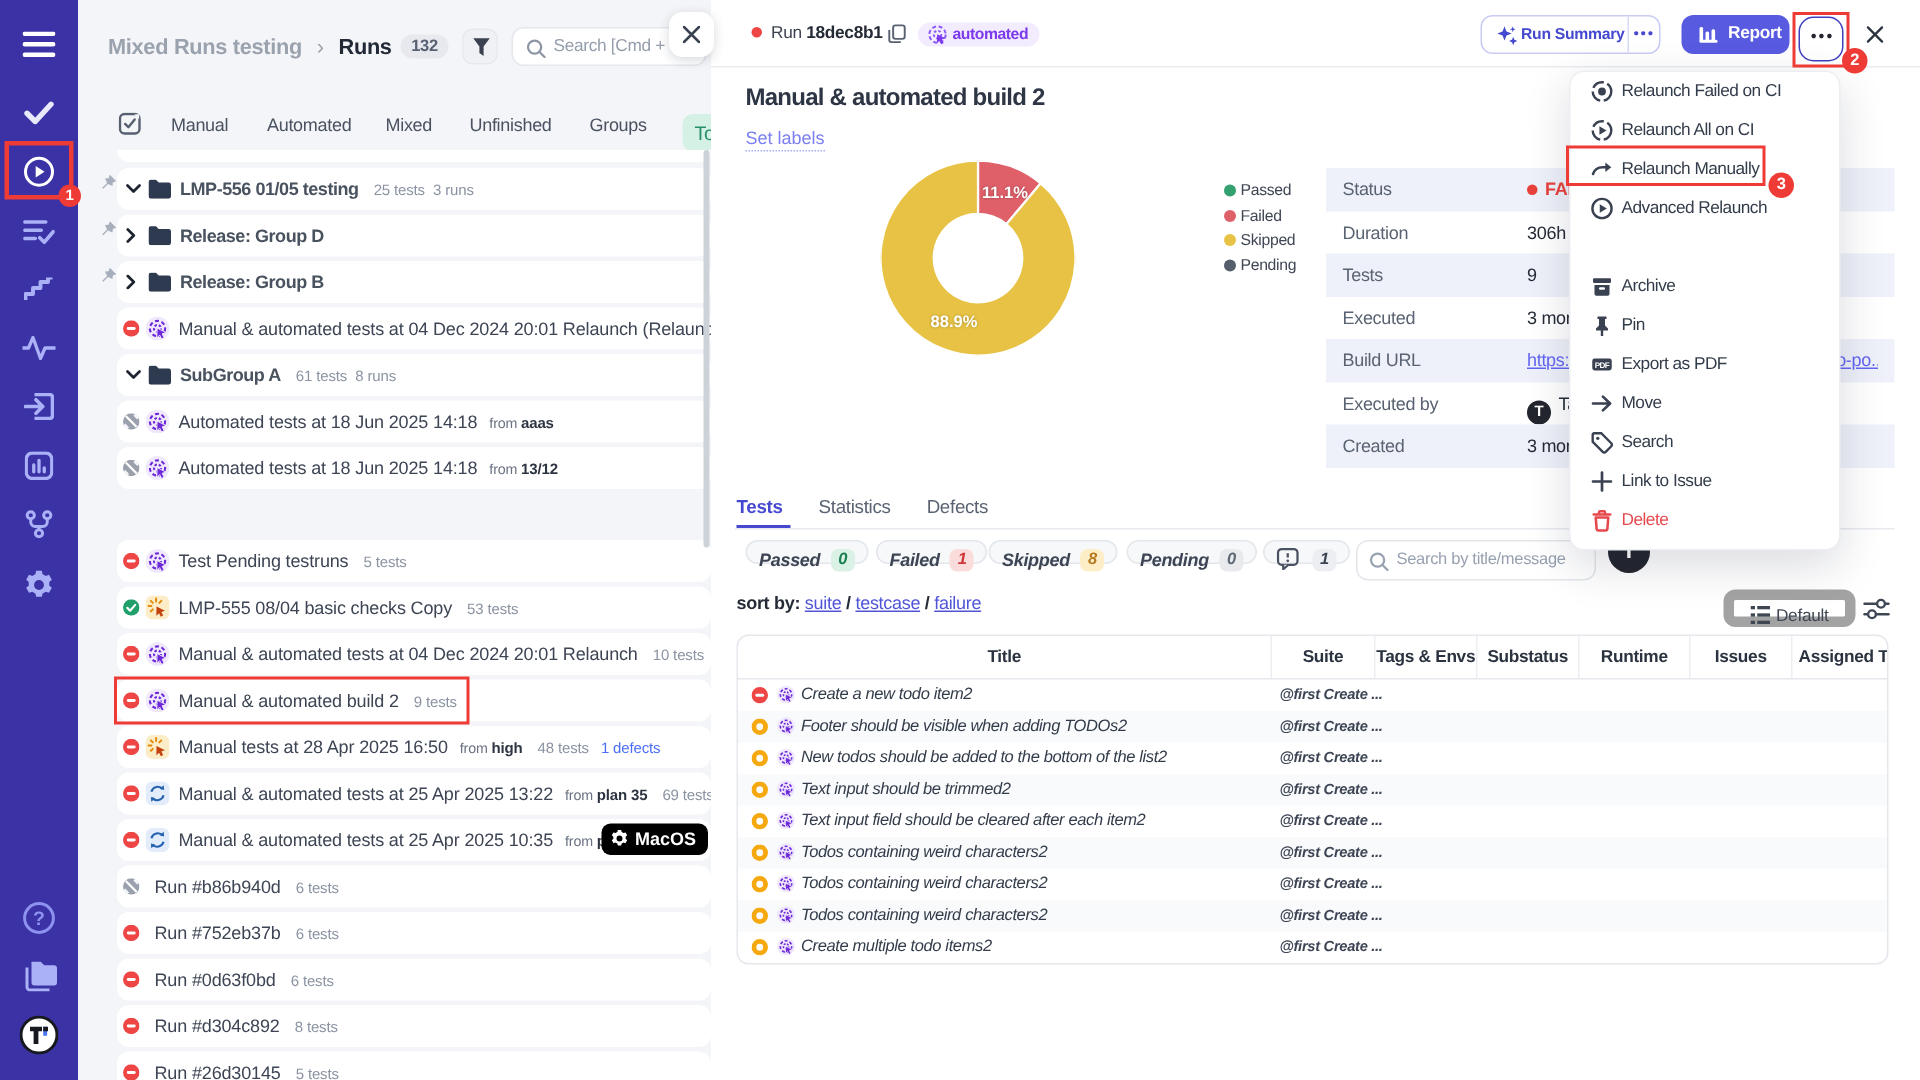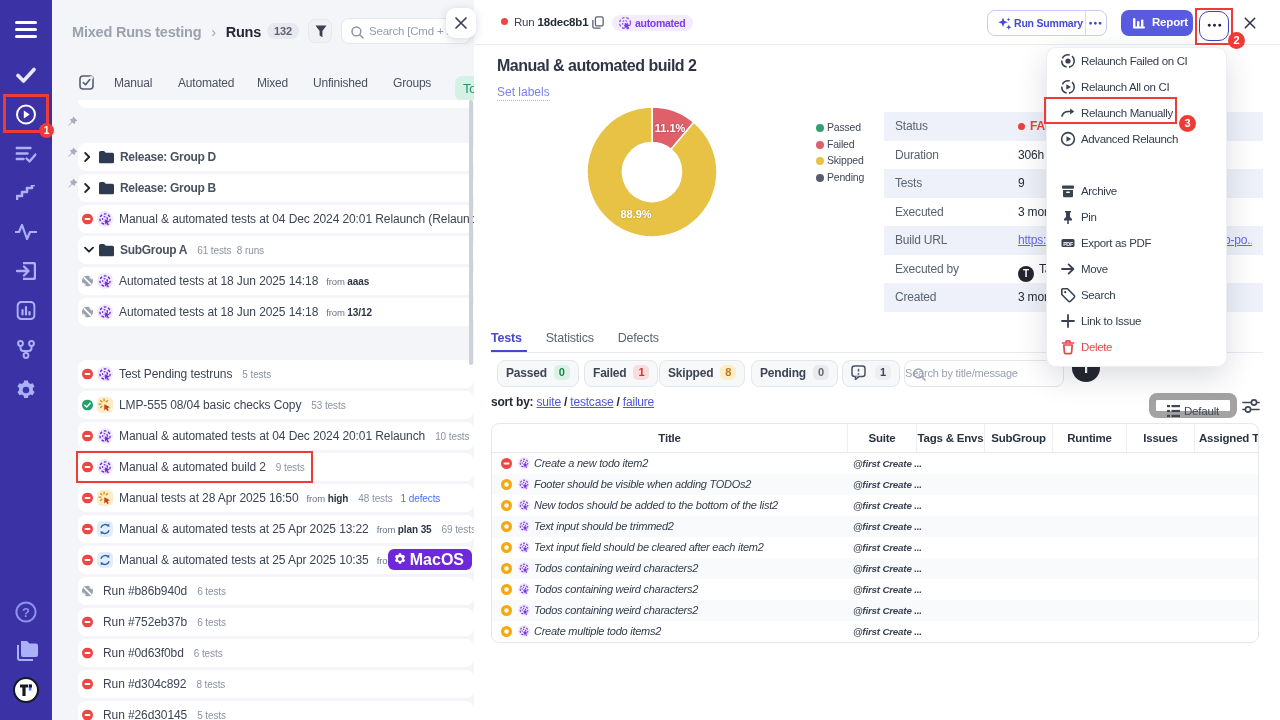--- a/index.html
+++ b/index.html
@@ -53,23 +53,23 @@
 .inforow.alt { background:#eef1f9; }
 .ilabel { position:absolute; left:11px; top:7px; color:#5a6372; }
 .ivalue { position:absolute; left:134px; top:7px; color:#252b36; white-space:nowrap; }
 .seclink { color:#6366f1; text-decoration:underline; }
 
 .dtabs { position:absolute; left:17px; top:331px; font-size:12.5px; letter-spacing:-0.2px; color:#5a6372; }
 .dtabs .act { color:#4649d0; font-weight:700; }
 .tabline { position:absolute; left:16px; top:352px; width:773px; height:1px; background:#e7e9ee; }
 .tabunder { position:absolute; left:17px; top:350px; width:36px; height:2px; background:#4649d0; }
 
-.chip { position:absolute; top:360px; height:27px; background:#f7f8fa; border:1px solid #e3e6ea; border-radius:8px; font-size:12px; letter-spacing:-0.2px; font-weight:700; color:#3d4554; line-height:25px; padding:0 8px; }
+.chip { position:absolute; top:360px; height:16px; background:#f7f8fa; border:1px solid #e3e6ea; border-radius:8px; font-size:12px; letter-spacing:-0.2px; font-weight:700; color:#3d4554; line-height:25px; padding:0 8px;font-style:italic; }
 .cb { display:inline-block; min-width:12px; text-align:center; font-size:11px; font-weight:700; border-radius:5px; padding:1px 5px; line-height:13px; vertical-align:1px; margin-left:7px; }
-.searchsm { position:absolute; left:430px; top:360px; width:160px; height:27px; background:#fff; border:1px solid #e3e6ea; border-radius:8px; font-size:11px; letter-spacing:-0.2px; color:#98a1b0; line-height:25px; white-space:nowrap; overflow:hidden; }
+.searchsm { position:absolute; left:430px; top:360px; width:160px; height:27px; background:#fff; border:1px solid #e3e6ea; border-radius:8px; font-size:11px; letter-spacing:-0.2px; color:#98a1b0; line-height:25px; padding-left:26px; white-space:nowrap; overflow:hidden; }
 .avatarT { position:absolute; left:598px; top:354px; width:28px; height:28px; background:#23262e; border-radius:50%; color:#fff; font-weight:700; text-align:center; line-height:28px; font-size:15px; z-index:5; }
 .sortrow { position:absolute; left:17px; top:395px; font-size:12px; letter-spacing:-0.2px; color:#252b36; font-weight:700; }
 .sortrow a { color:#5055d8; font-weight:400; text-decoration:underline; }
 .defview { position:absolute; left:675px; top:393px; width:88px; height:25px; background:#fff; border:7px solid #a3a3a3; border-radius:8px; font-size:11.5px; letter-spacing:-0.2px; color:#3f4654; line-height:22px; text-align:center; }
 
 #ttable { position:absolute; left:17px; top:423px; width:768px; overflow:hidden; height:220px; border:1px solid #e5e7ec; border-radius:8px; background:#fff; }
 .th { position:absolute; top:0; height:28px; white-space:nowrap; overflow:hidden; font-size:11.5px; letter-spacing:-0.2px; font-weight:700; color:#2b3340; line-height:28px; text-align:center; border-right:1px solid #eceef2; }
 .trow { position:absolute; left:0; width:767px; height:21px;font-style:italic; }
 .trow.alt { background:#f8fafc; }
 .ttl { position:absolute; left:42px; top:4px; font-size:11px; letter-spacing:-0.25px; color:#333c4a; white-space:nowrap; }
@@ -195,20 +195,29 @@
 
   <svg class="pin" style="left:15px;top:18px" width="11" height="11" viewBox="0 0 11 11">
         <path d="M6.2 0.5 L10.5 4.8 L8.2 5.6 L8 8 L5 6.6 L1.8 9.8 L1.2 9.2 L4.4 6 L3 3 L5.4 2.8 Z" fill="#a7aebc"></path>
       </svg>
   <svg class="pin" style="left:15px;top:49px" width="11" height="11" viewBox="0 0 11 11">
         <path d="M6.2 0.5 L10.5 4.8 L8.2 5.6 L8 8 L5 6.6 L1.8 9.8 L1.2 9.2 L4.4 6 L3 3 L5.4 2.8 Z" fill="#a7aebc"></path>
       </svg>
   <svg class="pin" style="left:15px;top:80px" width="11" height="11" viewBox="0 0 11 11">
         <path d="M6.2 0.5 L10.5 4.8 L8.2 5.6 L8 8 L5 6.6 L1.8 9.8 L1.2 9.2 L4.4 6 L3 3 L5.4 2.8 Z" fill="#a7aebc"></path>
       </svg>
+  <div class="row" style="top:14px">
+        <svg class="chev" style="left:6px" width="10" height="7" viewBox="0 0 10 7">
+          <path d="M1 1.2 L5 5.2 L9 1.2" fill="none" stroke="#1d242f" stroke-width="1.8" stroke-linecap="round" stroke-linejoin="round"></path>
+        </svg>
+        <svg class="ic" style="left:21px" width="15" height="13" viewBox="0 0 15 13">
+          <path d="M0 2 A1.6 1.6 0 0 1 1.6 0.4 H5 L6.8 2.2 H13.4 A1.6 1.6 0 0 1 15 3.8 V11.4 A1.6 1.6 0 0 1 13.4 13 H1.6 A1.6 1.6 0 0 1 0 11.4 Z" fill="#2e3a4f"></path>
+        </svg>
+        <span class="rtitle ftitle" style="left:42px">LMP-556 01/05 testing<span class="cnt">25 tests&nbsp;&nbsp;3 runs</span></span>
+      </div>
   <div class="row" style="top:45px">
         <svg class="chev" style="left:6px" width="7" height="10" viewBox="0 0 7 10">
           <path d="M1.2 1 L5.2 5 L1.2 9" fill="none" stroke="#1d242f" stroke-width="1.8" stroke-linecap="round" stroke-linejoin="round"></path>
         </svg>
         <svg class="ic" style="left:21px" width="15" height="13" viewBox="0 0 15 13">
           <path d="M0 2 A1.6 1.6 0 0 1 1.6 0.4 H5 L6.8 2.2 H13.4 A1.6 1.6 0 0 1 15 3.8 V11.4 A1.6 1.6 0 0 1 13.4 13 H1.6 A1.6 1.6 0 0 1 0 11.4 Z" fill="#2e3a4f"></path>
         </svg>
         <span class="rtitle ftitle" style="left:42px">Release: Group D</span>
       </div>
   <div class="row" style="top:76px">
@@ -381,21 +390,21 @@
         <svg class="ic" style="left:19px" width="16" height="16" viewBox="0 0 17 17">
           <rect width="17" height="17" rx="5" fill="#e2ecfb"></rect>
           <g fill="none" stroke="#2563ae" stroke-width="1.5">
             <path d="M4.2 7.2 A4.6 4.6 0 0 1 12.2 5.4"></path>
             <path d="M12.8 9.8 A4.6 4.6 0 0 1 4.8 11.6"></path>
           </g>
           <path d="M12.9 2.6 L13.2 6 L10 5.2 Z" fill="#2563ae"></path>
           <path d="M4.1 14.4 L3.8 11 L7 11.8 Z" fill="#2563ae"></path>
         </svg>
         <span class="rtitle" style="left:41px">Manual &amp; automated tests at 25 Apr 2025 10:35<span class="fromlbl">from <b>plan</b></span></span>
-        <span style="position:absolute;right:2px;top:3px;height:21px;background:#6d28d9;border-radius:6px;color:#fff;font-size:16px;font-weight:700;line-height:21px;padding:0 8px 0 22px;"><svg style="position:absolute;left:6px;top:4px" width="12" height="12" viewBox="0 0 20 20">
+        <span style="position:absolute;right:2px;top:3px;height:21px;background:#000000;border-radius:6px;color:#fff;font-size:12px;font-weight:700;line-height:21px;padding:0 8px 0 22px;"><svg style="position:absolute;left:6px;top:4px" width="12" height="12" viewBox="0 0 20 20">
             <path fill="#fff" d="M8.1 0.5 h3.8 l0.5 2.3 a7.4 7.4 0 0 1 2 1.15 l2.25-0.75 1.9 3.3 -1.75 1.55 a7.4 7.4 0 0 1 0 2.3 l1.75 1.55 -1.9 3.3 -2.25-0.75 a7.4 7.4 0 0 1 -2 1.15 l-0.5 2.3 h-3.8 l-0.5-2.3 a7.4 7.4 0 0 1 -2-1.15 l-2.25 0.75 -1.9-3.3 1.75-1.55 a7.4 7.4 0 0 1 0-2.3 L1.45 6.5 l1.9-3.3 2.25 0.75 a7.4 7.4 0 0 1 2-1.15 Z M10 6.7 a3.3 3.3 0 1 0 0 6.6 a3.3 3.3 0 0 0 0-6.6 Z"></path>
           </svg>MacOS</span>
       </div>
   <div class="row" style="top:479px">
         <svg class="ic" style="left:4px" width="11" height="11" viewBox="0 0 13 13">
           <circle cx="6.5" cy="6.5" r="6.5" fill="#9aa1ad"></circle>
           <path d="M2.2 2.2 L10.8 10.8" stroke="#fff" stroke-width="1.8"></path>
           <path d="M9 1 L12 4 M1 9 L4 12" stroke="#f4f5f8" stroke-width="2.4"></path>
         </svg>
         <span class="rtitle" style="left:25px">Run #b86b940d<span class="cnt">6 tests</span></span>
@@ -557,21 +566,21 @@
           <line x1="1" y1="5.5" x2="17" y2="5.5"></line>
           <line x1="1" y1="12.5" x2="17" y2="12.5"></line>
         </g>
         <circle cx="12" cy="5.5" r="2.6" fill="#fff" stroke="#3f4654" stroke-width="1.6"></circle>
         <circle cx="6" cy="12.5" r="2.6" fill="#fff" stroke="#3f4654" stroke-width="1.6"></circle>
       </svg></div>
   <div id="ttable">
     <div class="th" style="left:0;width:356px">Title</div>
     <div class="th" style="left:356px;width:69px">Suite</div>
     <div class="th" style="left:425px;width:68px">Tags &amp; Envs</div>
-    <div class="th" style="left:493px;width:68px">SubGroup</div>
+    <div class="th" style="left:493px;width:68px">Substatus</div>
     <div class="th" style="left:561px;width:74px">Runtime</div>
     <div class="th" style="left:635px;width:68px">Issues</div>
     <div class="th" style="left:703px;width:64px;border-right:none;text-align:left;padding-left:4px;overflow:hidden">Assigned To</div>
     <div style="position:absolute;left:0;top:28px;width:767px;height:1px;background:#e5e7ec"></div>
     <div class="trow" style="top:29px">
         <svg style="position:absolute;left:9px;top:5px" width="11" height="11" viewBox="0 0 13 13">
           <circle cx="6.5" cy="6.5" r="6.5" fill="#ee4545"></circle>
           <rect x="3" y="5.4" width="7" height="2.2" rx="1.1" fill="#fff"></rect>
         </svg>
         <svg style="position:absolute;left:26px;top:4px" width="12" height="12" viewBox="0 0 17 17">

